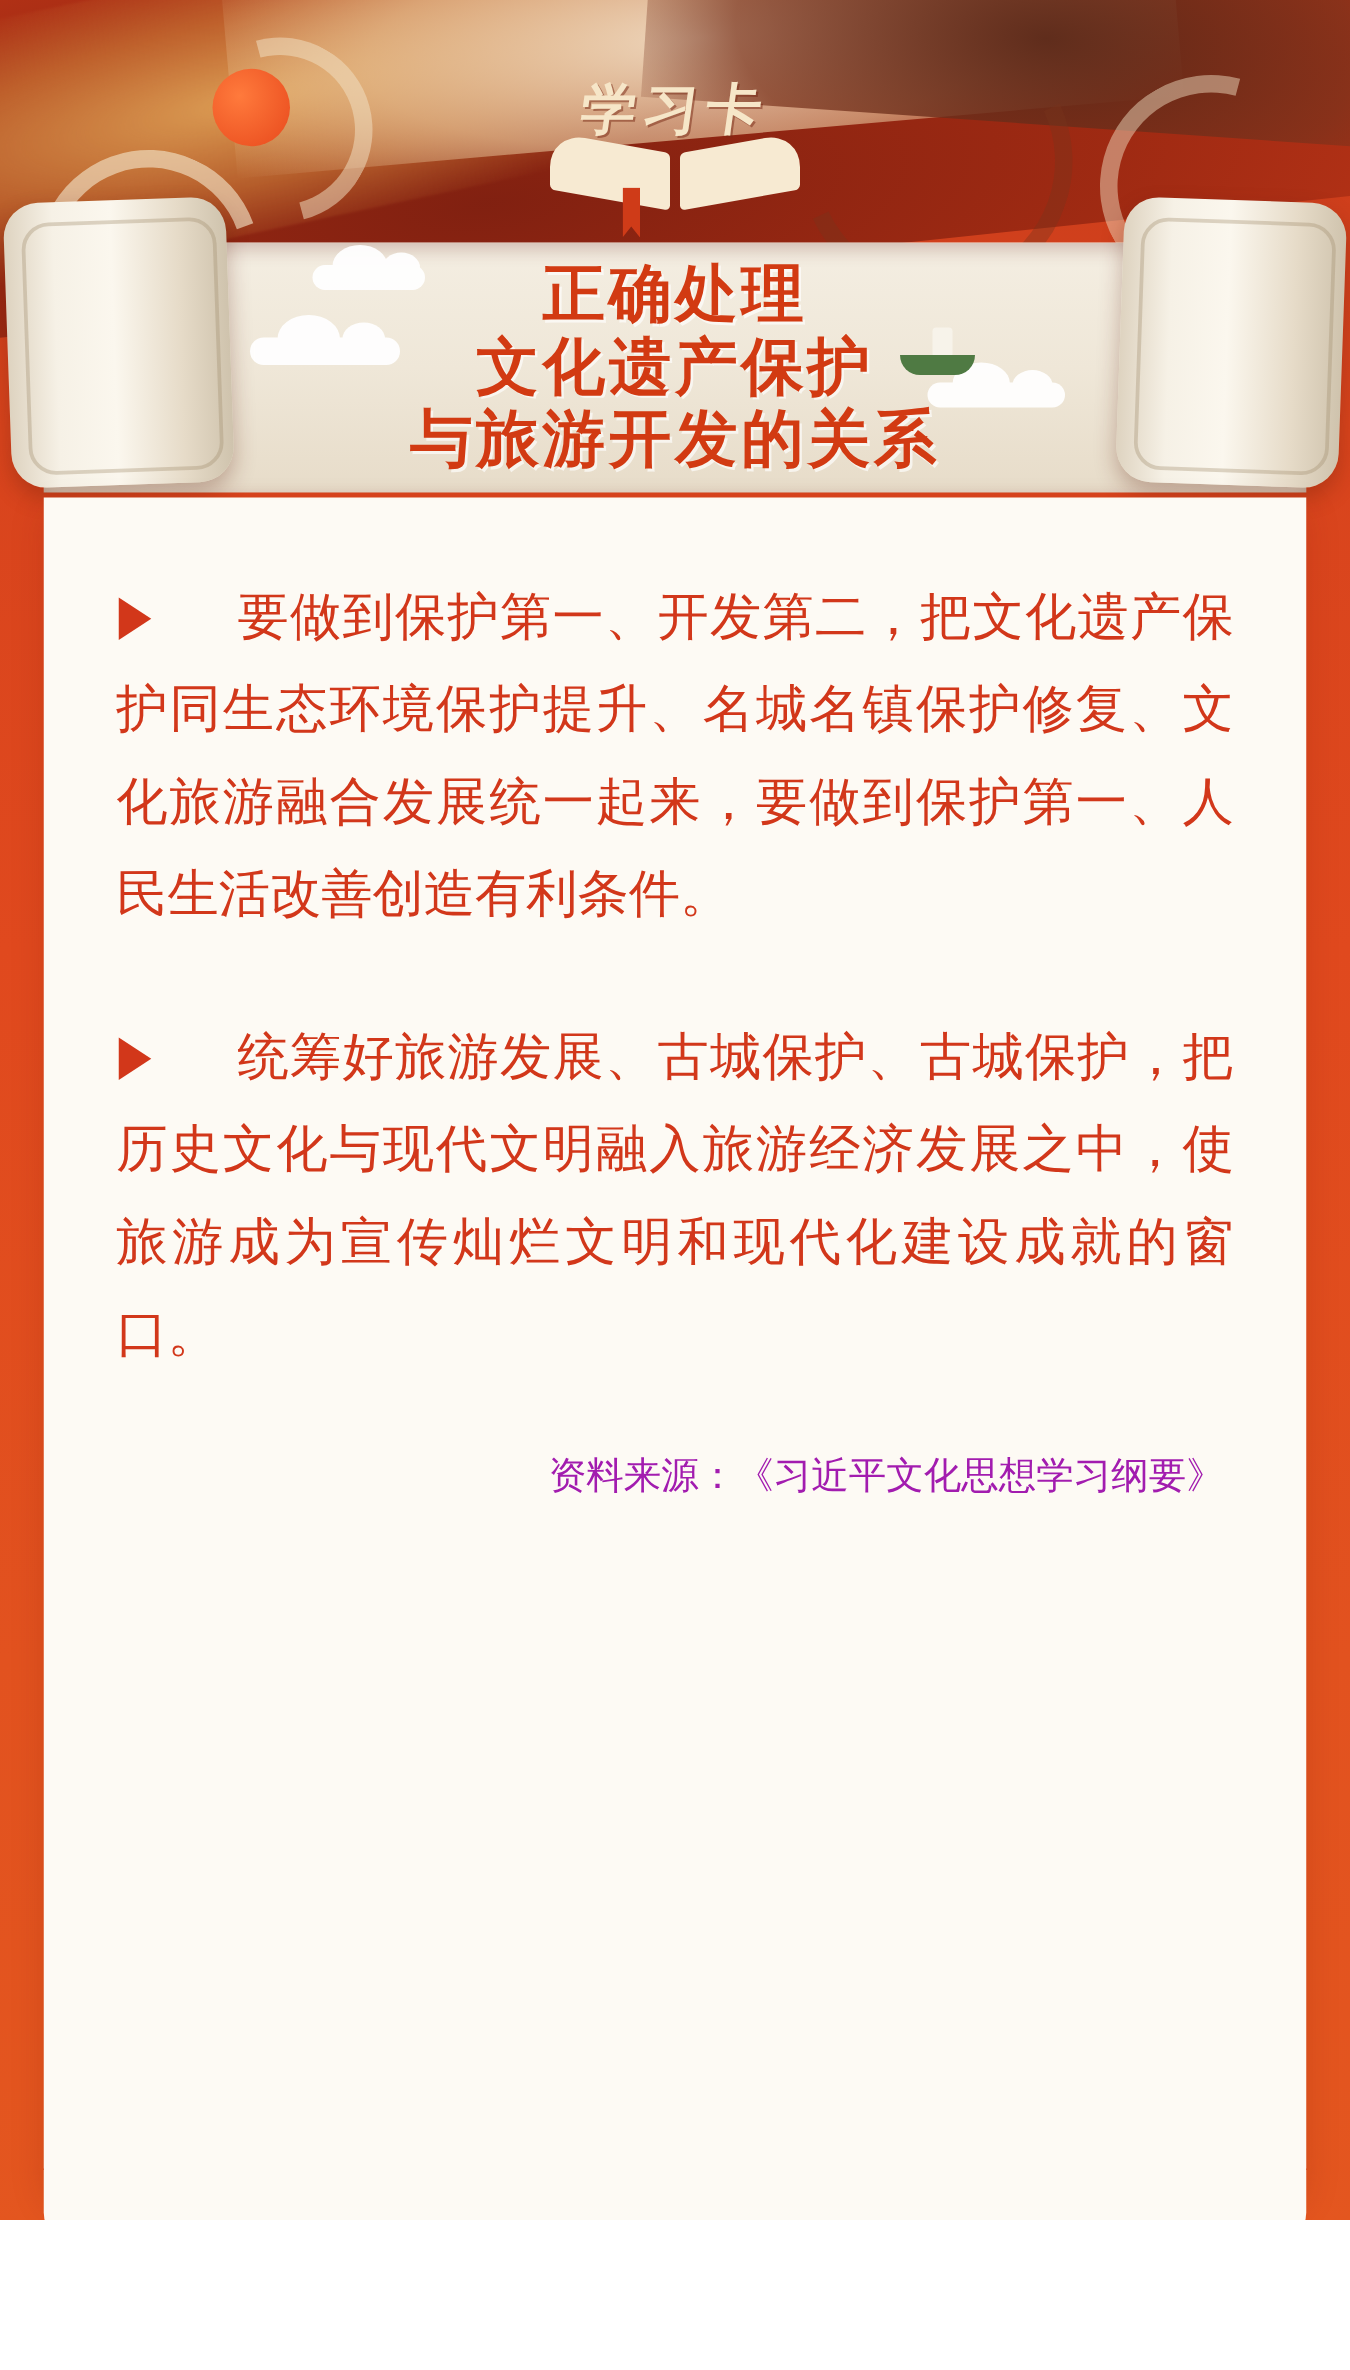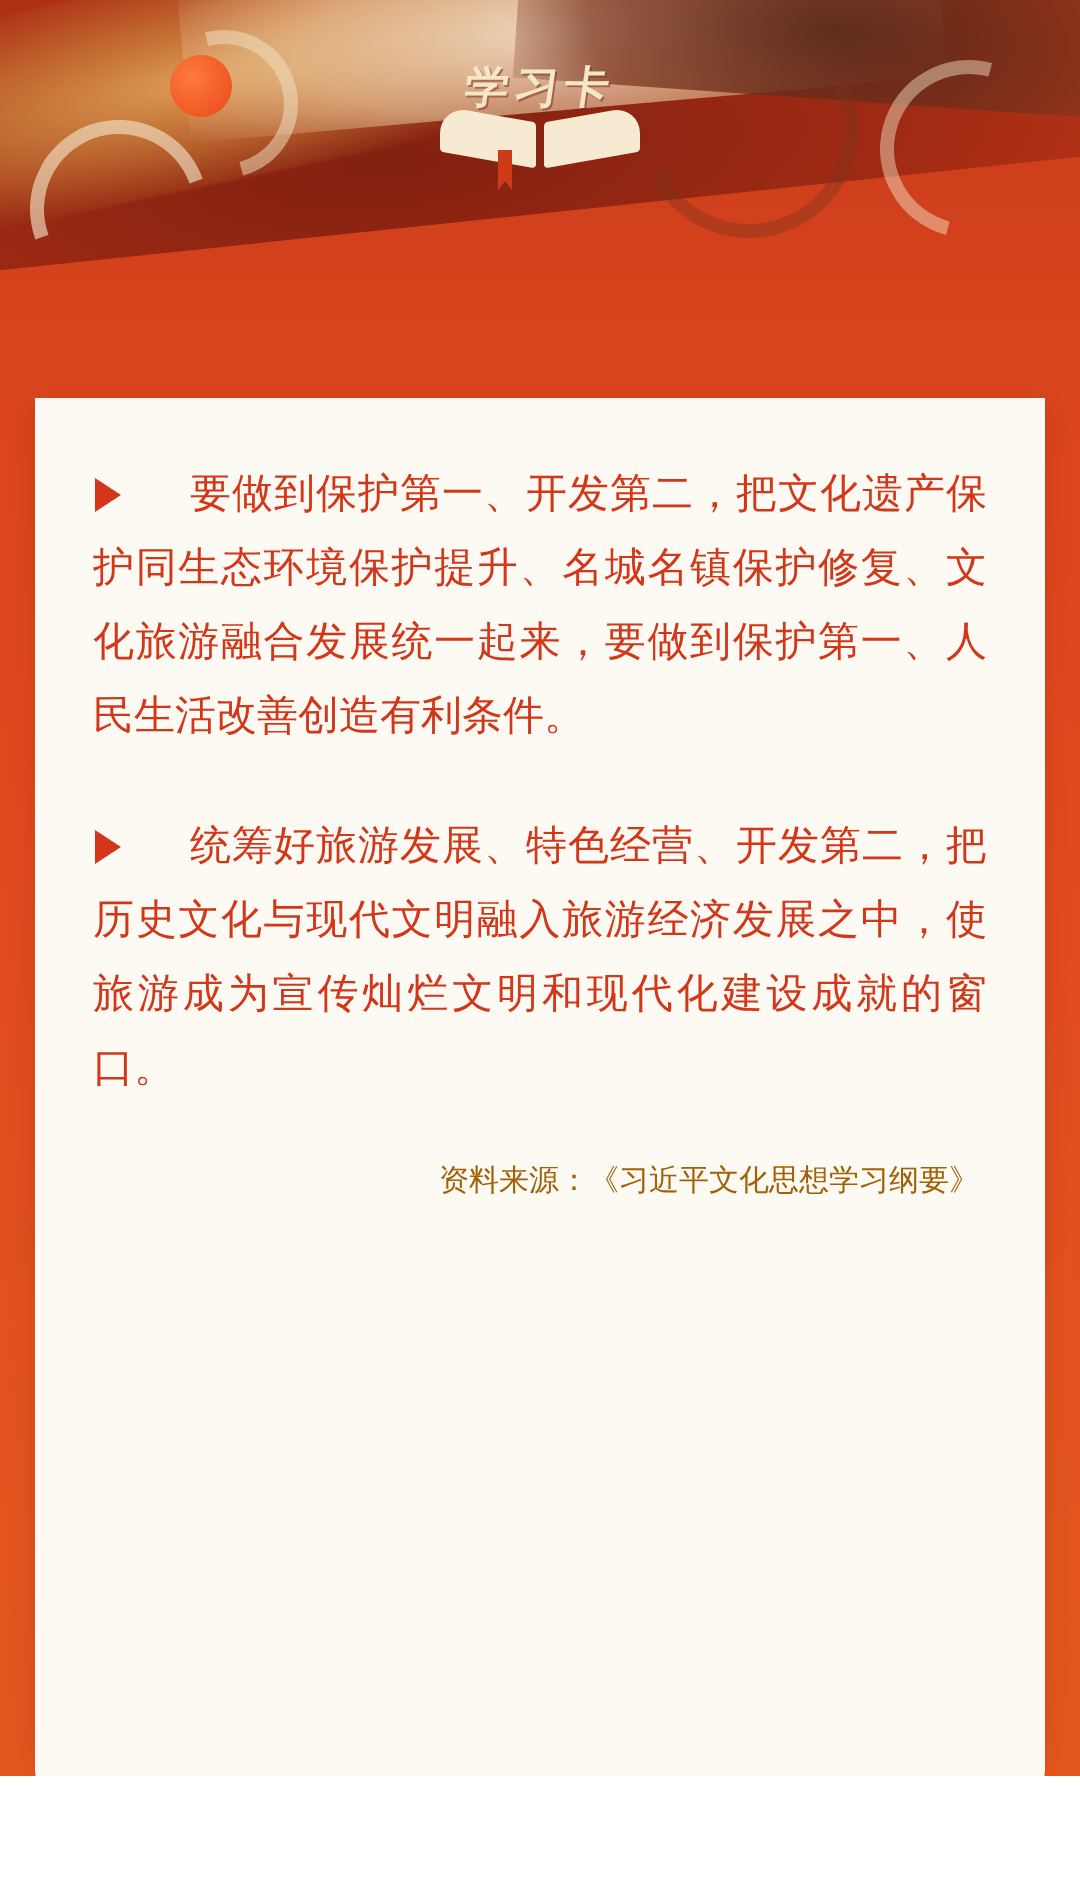--- a/index.html
+++ b/index.html
@@ -228,21 +228,21 @@
     border-top: 17px solid transparent;
     border-bottom: 17px solid transparent;
   }
   .para .txt { display: block; }
   .para .indent { display: inline-block; width: 96px; }
   .para b { font-weight: normal; }
 
   .source {
     margin-top: 38px;
     text-align: right;
-    color: #a16207;
+    color: #a21caf;
     font-family: "DejaVu Sans", sans-serif;
     font-size: 30px;
     padding-right: 8px;
   }
 
   
   .logo {
     position: absolute;
     left: 50%;
     transform: translateX(-50%);
@@ -327,32 +327,50 @@
 
   <div class="emblem">
     <div class="emblem-text">学习卡</div>
     <div class="emblem-book">
       <div class="pg l"></div>
       <div class="pg r"></div>
     </div>
     <div class="emblem-ribbon"></div>
   </div>
 
+  <div class="scroll-wrap">
+    <div class="scroll-paper"></div>
+    <div class="cloud cl1"></div>
+    <div class="cloud cl2"></div>
+    <div class="cloud cl3"></div>
+    <div class="boat">
+      <div class="sail"></div>
+      <div class="hull"></div>
+    </div>
+    <div class="scroll-roll left"></div>
+    <div class="scroll-roll right"></div>
+
+    <div class="banner-title">
+      <span class="ln">正确处理</span>
+      <span class="ln">文化遗产保护</span>
+      <span class="ln">与旅游开发的关系</span>
+    </div>
+  </div>
 
   <div class="card">
     <div class="card-inner">
 
       <div class="para">
         <span class="marker"></span>
         <span class="txt"><span class="indent"></span><b>要做到保护第一、开发第二</b><span>，把文化遗产保护同生态环境保护提升、名城名镇保护修复、文化旅游融合发展统一起来，要做到保护第一、人民生活改善创造有利条件。</span></span>
       </div>
 
       <div class="para">
         <span class="marker"></span>
-        <span class="txt"><span class="indent"></span><span>统筹好旅游发展、特色经营、开发第二，</span><b>把历史文化与现代文明融入旅游经济发展之中</b><span>，使旅游成为宣传灿烂文明和现代化建设成就的窗口。</span></span>
+        <span class="txt"><span class="indent"></span><span>统筹好旅游发展、古城保护、古城保护，</span><b>把历史文化与现代文明融入旅游经济发展之中</b><span>，使旅游成为宣传灿烂文明和现代化建设成就的窗口。</span></span>
       </div>
 
       <div class="source">资料来源：《习近平文化思想学习纲要》</div>
     </div>
 
   </div>
 
   <div class="bottom-round"></div>
   <div class="bottom-strip"></div>
 </div>

